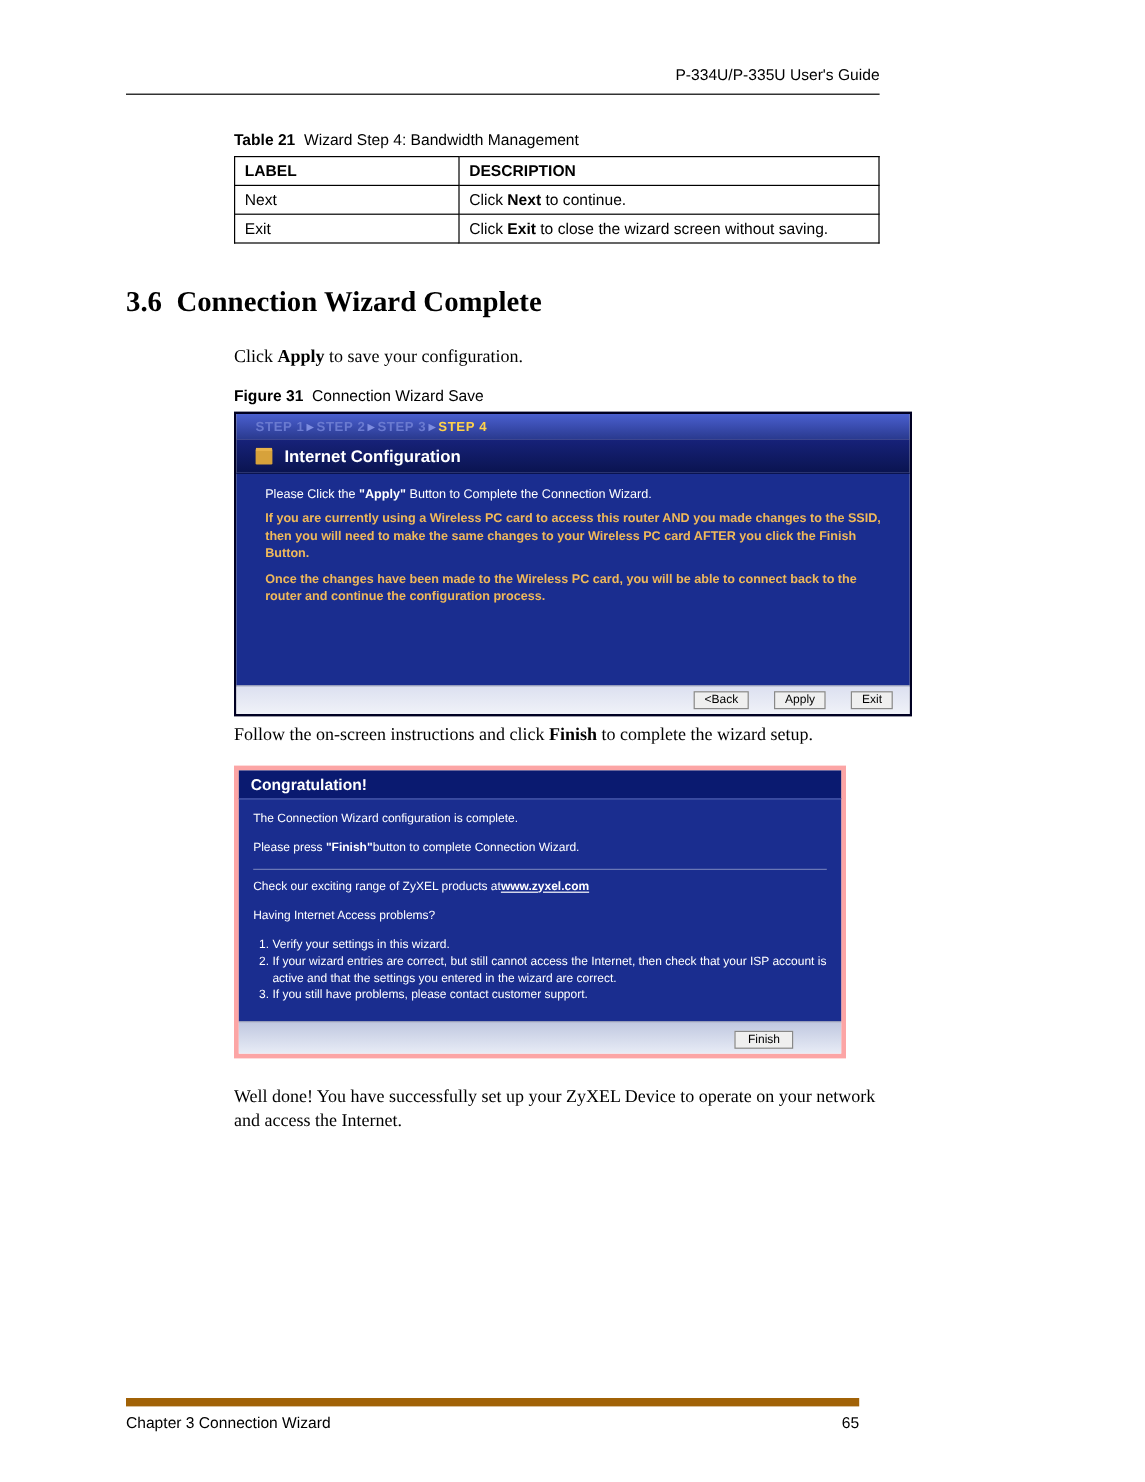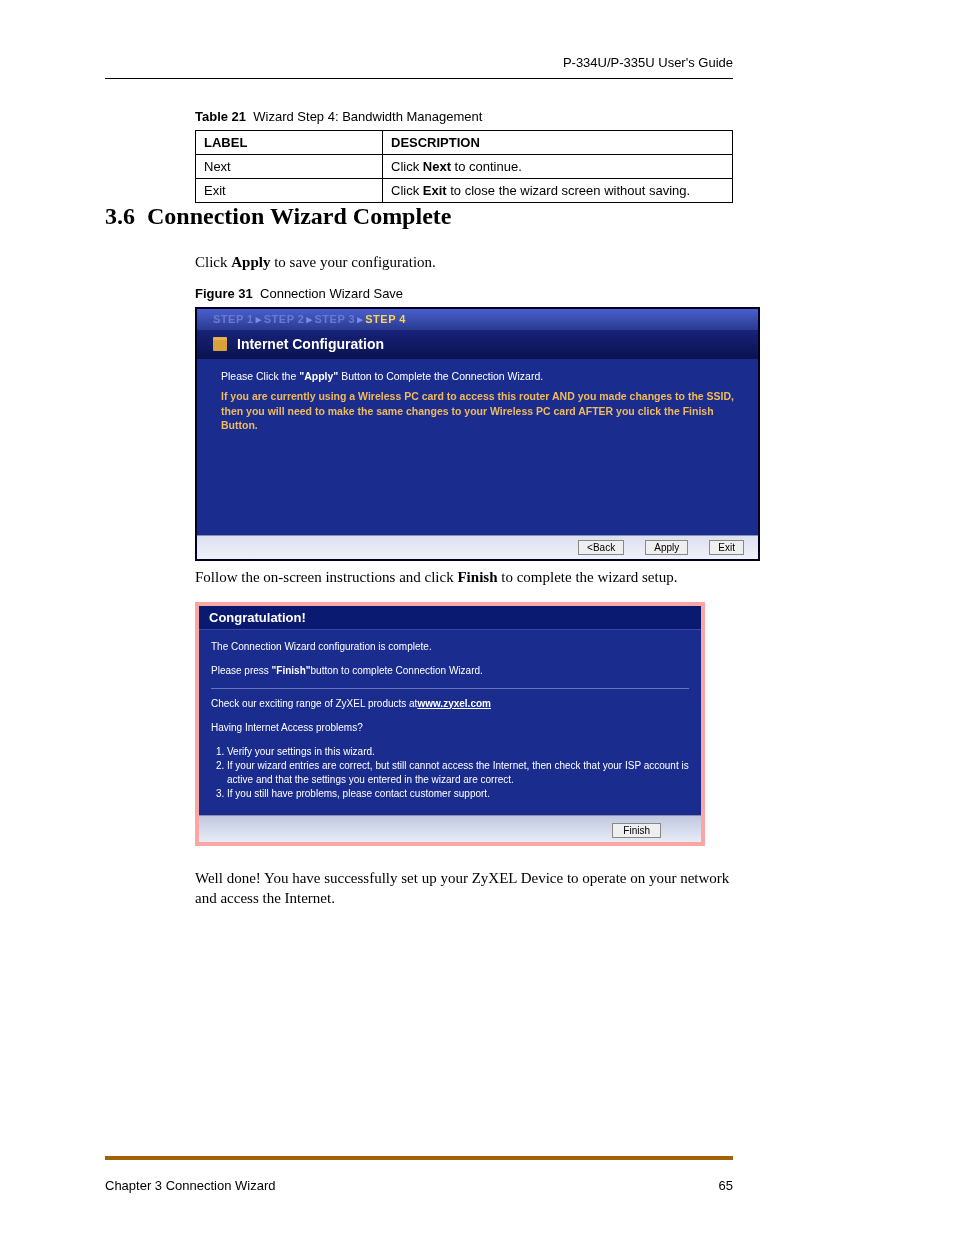--- a/index.html
+++ b/index.html
@@ -33,20 +33,21 @@
     margin: 0 0 6px 0;
     margin-left: 90px;
   }
   .table-caption strong, .figure-caption strong {
     font-weight: bold;
   }
   table.data {
     border-collapse: collapse;
     width: calc(100% - 90px);
     margin-left: 90px;
+    margin-bottom: 36px;
     font-family: Arial, Helvetica, sans-serif;
     font-size: 13px;
   }
   table.data th, table.data td {
     border: 1px solid #000;
     padding: 4px 8px;
     text-align: left;
     vertical-align: top;
   }
   table.data th {
@@ -188,25 +189,25 @@
     font-size: 10px;
     padding: 1px 10px;
     background: #efefef;
     border: 1px solid #888;
     cursor: pointer;
   }
   .footer {
     position: absolute;
     bottom: 42px;
     left: 105px;
-    right: 105px;
+    right: 122px;
     font-family: Arial, Helvetica, sans-serif;
     font-size: 13px;
-    border-top: 4px solid #a16207;
-    padding-top: 18px;
+    border-top: 7px solid #a16207;
+    padding-top: 6px;
     display: flex;
     justify-content: space-between;
   }
 </style>
 </head>
 <body>
 
 <div class="page">
 
   <div class="running-head">P-334U/P-335U User's Guide</div>
@@ -252,20 +253,21 @@
     </div>
     <div class="wizard-title">
       <span class="folder-icon"></span>
       <span>Internet Configuration</span>
     </div>
     <div class="wizard-body">
       <p class="plain">
         <span>Please Click the </span><strong>"Apply"</strong><span> Button to Complete the Connection Wizard.</span>
       </p>
       <p class="orange">If you are currently using a Wireless PC card to access this router AND you made changes to the SSID, then you will need to make the same changes to your Wireless PC card AFTER you click the Finish Button.</p>
+      <p class="orange">Once the changes have been made to the Wireless PC card, you will be able to connect back to the router and continue the configuration process.</p>
       <br>
     </div>
     <div class="wizard-buttons">
       <button>&lt;Back</button>
       <button>Apply</button>
       <button>Exit</button>
     </div>
   </div>
 
   <p class="body">

